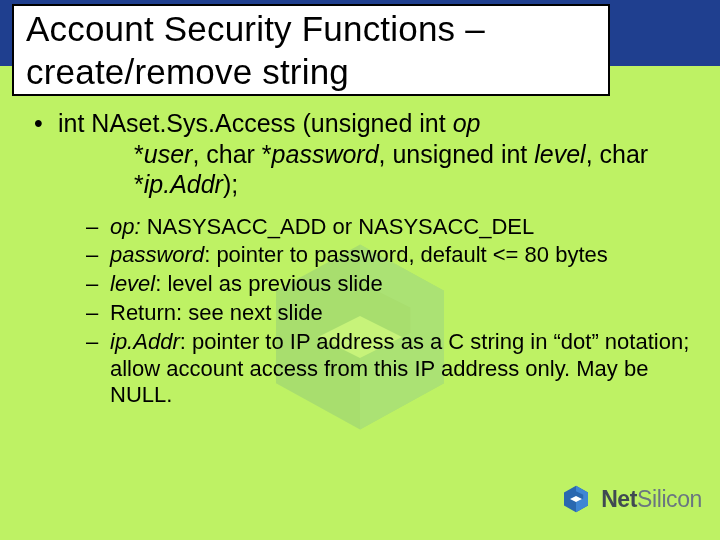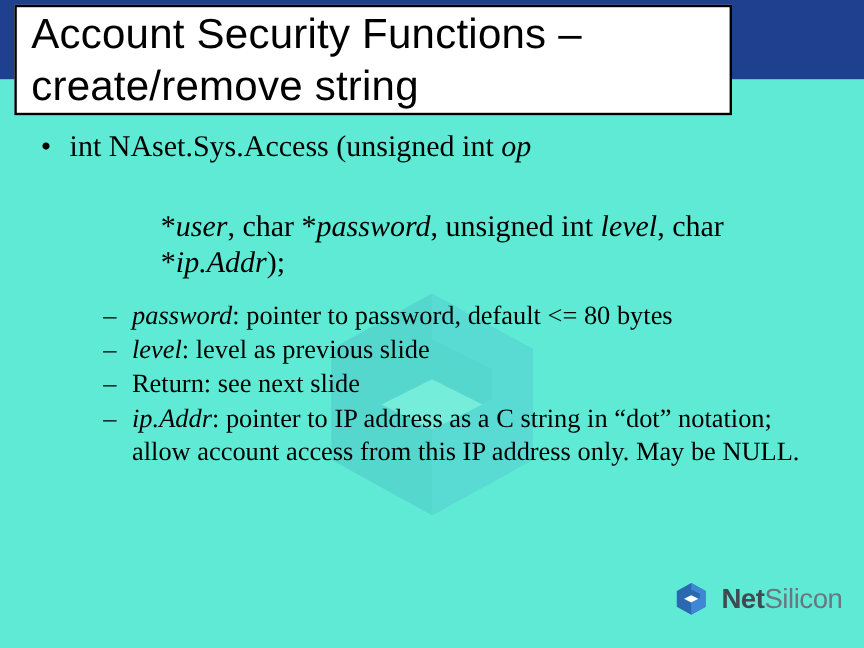--- a/index.html
+++ b/index.html
@@ -1,25 +1,25 @@
 <!DOCTYPE html>
 <html><head>
 <meta charset="utf-8">
 <style>
   * { margin: 0; padding: 0; box-sizing: border-box; }
   html, body { width: 720px; height: 540px; overflow: hidden; font-family: Arial, Helvetica, sans-serif; background: #fff; }
-  .slide { position: relative; width: 720px; height: 540px; background: #5eead4; }
+  .slide { position: relative; width: 720px; height: 540px; background: #bef264; }
   .top-band { position: absolute; left: 0; top: 0; width: 720px; height: 66px; background: #1f3f8f; }
   .title-box { position: absolute; left: 12px; top: 4px; width: 598px; height: 92px; background: #fff; border: 2px solid #000; padding: 2px 10px 4px 12px; }
   .title-box h1 { font-size: 35px; font-weight: 400; color: #000; line-height: 1.22; letter-spacing: 0.2px; }
   .content { position: absolute; left: 30px; top: 108px; width: 660px; }
   ul.level1 { list-style: none; }
-  ul.level1 > li { position: relative; padding-left: 28px; font-size: 25px; color: #000; line-height: 1.22; font-family: Liberation Serif, serif; }
+  ul.level1 > li { position: relative; padding-left: 28px; font-size: 25px; color: #000; line-height: 1.22; }
   ul.level1 > li::before { content: "•"; position: absolute; left: 4px; top: 0; font-size: 25px; }
-  .sig-indent { display: block; padding-left: 76px; margin-top: 36px; }
+  .sig-indent { display: block; padding-left: 76px; }
   ul.level2 { list-style: none; margin-top: 14px; padding-left: 28px; }
   ul.level2 > li { position: relative; padding-left: 24px; font-size: 22px; color: #000; line-height: 1.22; margin-bottom: 2px; }
   ul.level2 > li::before { content: "–"; position: absolute; left: 0; top: 0; font-size: 22px; }
   em { font-style: italic; }
   .watermark { position: absolute; left: 234px; top: 232px; width: 252px; height: 210px; opacity: 0.14; pointer-events: none; }
   .logo-wrap { position: absolute; right: 18px; bottom: 26px; display: flex; align-items: center; gap: 8px; }
   .logo-text { font-size: 23px; font-weight: 700; color: #404a52; letter-spacing: -0.4px; }
   .logo-text .light { font-weight: 400; color: #6a7680; }
 </style>
 </head>
@@ -40,20 +40,21 @@
     <path d="M50 6 L90 28 L90 72 L50 94 L50 60 L74 48 L74 36 L50 24 Z" fill="#3f86d4"></path>
     <path d="M50 40 L70 50 L50 60 L30 50 Z" fill="#ffffff"></path>
   </svg>
 
   <div class="content">
     <ul class="level1">
       <li>
         <span>int NAset.Sys.Access (unsigned int </span><em>op</em><span class="sig-indent"><span>*</span><em>user</em><span>, char *</span><em>password</em><span>, unsigned int </span><em>level</em><span>, char *</span><em>ip.Addr</em><span>);</span></span>
 
         <ul class="level2">
+          <li><em>op:</em><span> NASYSACC_ADD or NASYSACC_DEL</span></li>
           <li><em>password</em><span>: pointer to password, default &lt;= 80 bytes</span></li>
           <li><em>level</em><span>:  level as previous slide</span></li>
           <li><span>Return: see next slide</span></li>
           <li><em>ip.Addr</em><span>: pointer to IP address as a C string in “dot” notation;  allow account access from this IP address only.  May be NULL.</span></li>
         </ul>
       </li>
     </ul>
   </div>
 
   <div class="logo-wrap">

